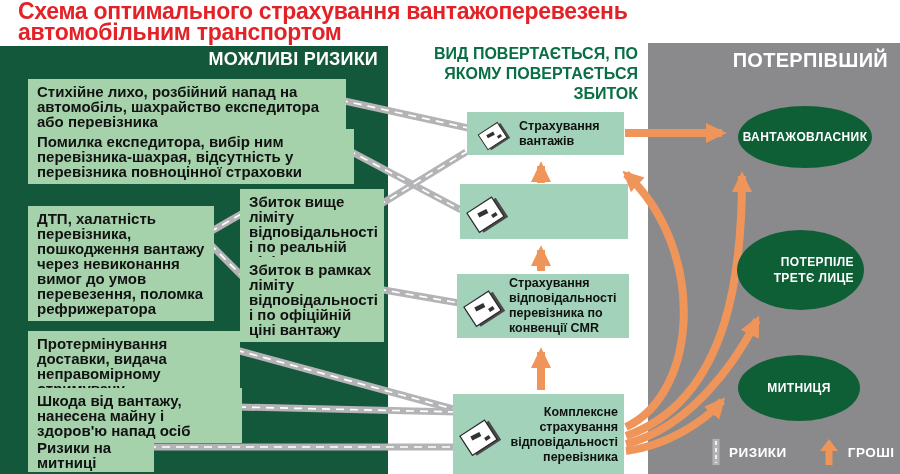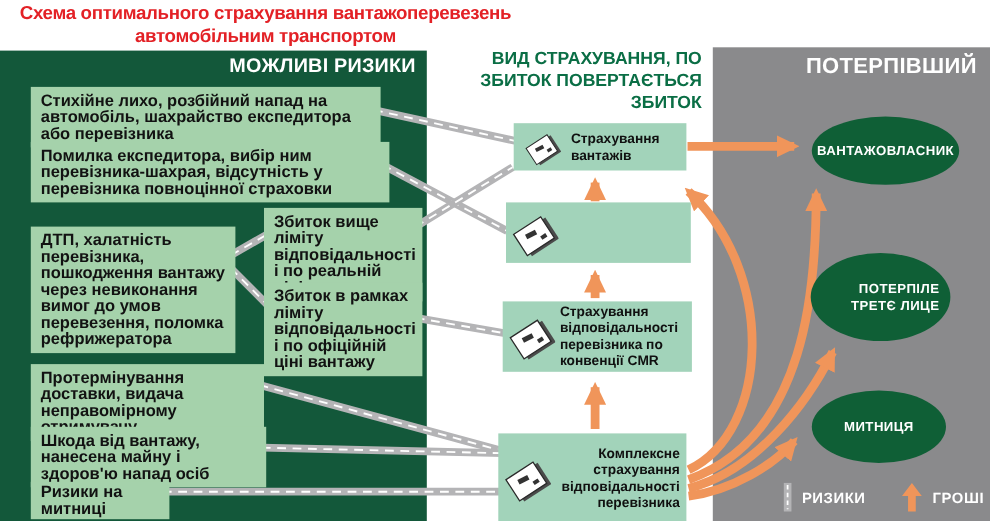--- a/index.html
+++ b/index.html
@@ -5,21 +5,21 @@
   html,body{margin:0;padding:0;background:#fff;}
   .canvas{
     position:relative;width:900px;height:474px;overflow:hidden;background:#ffffff;
     font-family:"Liberation Sans","DejaVu Sans",sans-serif;
   }
   
   .panel-left{position:absolute;left:0;top:46px;width:388px;height:428px;background:#13583a;z-index:0;}
   .panel-right{position:absolute;left:648px;top:43px;width:252px;height:431px;background:#8a8a8c;z-index:0;}
   
   .title{position:absolute;left:18px;top:1px;z-index:3;color:#e32126;font-weight:bold;
-         font-size:17px;line-height:21px;letter-spacing:-0.3px;white-space:nowrap;text-align:center;}
+         font-size:23px;line-height:21px;letter-spacing:-0.3px;white-space:nowrap;}
   
   .risks-header{position:absolute;left:0;top:49px;width:378px;text-align:right;color:#ffffff;
                 font-size:18px;font-weight:bold;z-index:2;letter-spacing:0.2px;}
   .insurance-header{position:absolute;left:405px;top:44px;width:233px;text-align:right;color:#0a6e45;
                     font-size:16px;font-weight:bold;line-height:20px;z-index:2;}
   .victims-header{position:absolute;left:650px;top:49px;width:238px;text-align:right;color:#ffffff;
                   font-size:20px;font-weight:bold;z-index:2;letter-spacing:0.3px;}
   
   .rbox{position:absolute;background:#a5d2ab;color:#121212;font-size:15px;font-weight:bold;
         line-height:15px;padding:5px 9px;box-sizing:border-box;z-index:2;}
@@ -67,21 +67,21 @@
 
   <div class="panel-left"></div>
   <div class="panel-right"></div>
 
   <div class="title">
     <div>Схема оптимального страхування вантажоперевезень</div>
     <div>автомобільним транспортом</div>
   </div>
 
   <div class="risks-header">МОЖЛИВІ РИЗИКИ</div>
-  <div class="insurance-header">ВИД СТРАХУВАННЯ, ПО ЗБИТОК ПОВЕРТАЄТЬСЯ ЗБИТОК</div>
+  <div class="insurance-header">ВИД ПОВЕРТАЄТЬСЯ, ПО ЯКОМУ ПОВЕРТАЄТЬСЯ ЗБИТОК</div>
   <div class="victims-header">ПОТЕРПІВШИЙ</div>
 
   <svg class="connections" viewBox="0 0 900 474">
     <defs>
       <marker id="ah" markerWidth="2.6" markerHeight="2.5" refX="2" refY="1.25" orient="auto">
         <path d="M0,0 L2.6,1.25 L0,2.5 Z" fill="#f0955a"></path>
       </marker>
       <symbol id="policy-icon" viewBox="0 0 48 48">
         <g transform="rotate(-33 24 26)">
           <rect x="10.5" y="17" width="32" height="25" fill="#4a4a4a"></rect>

